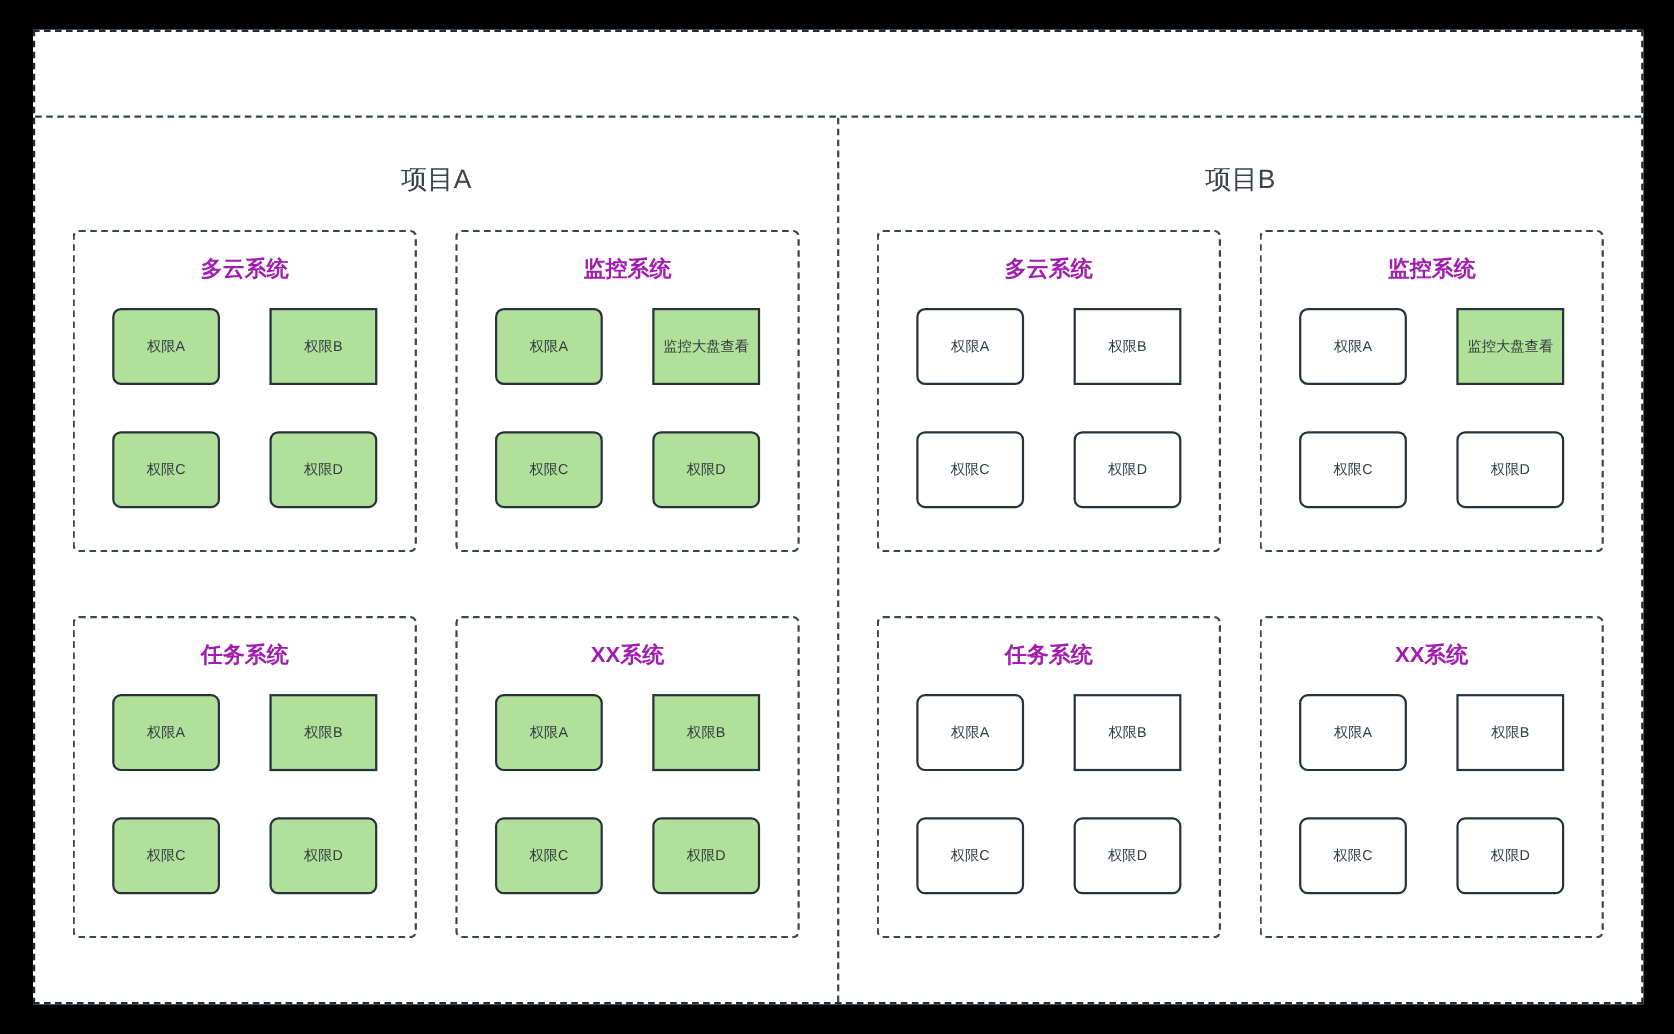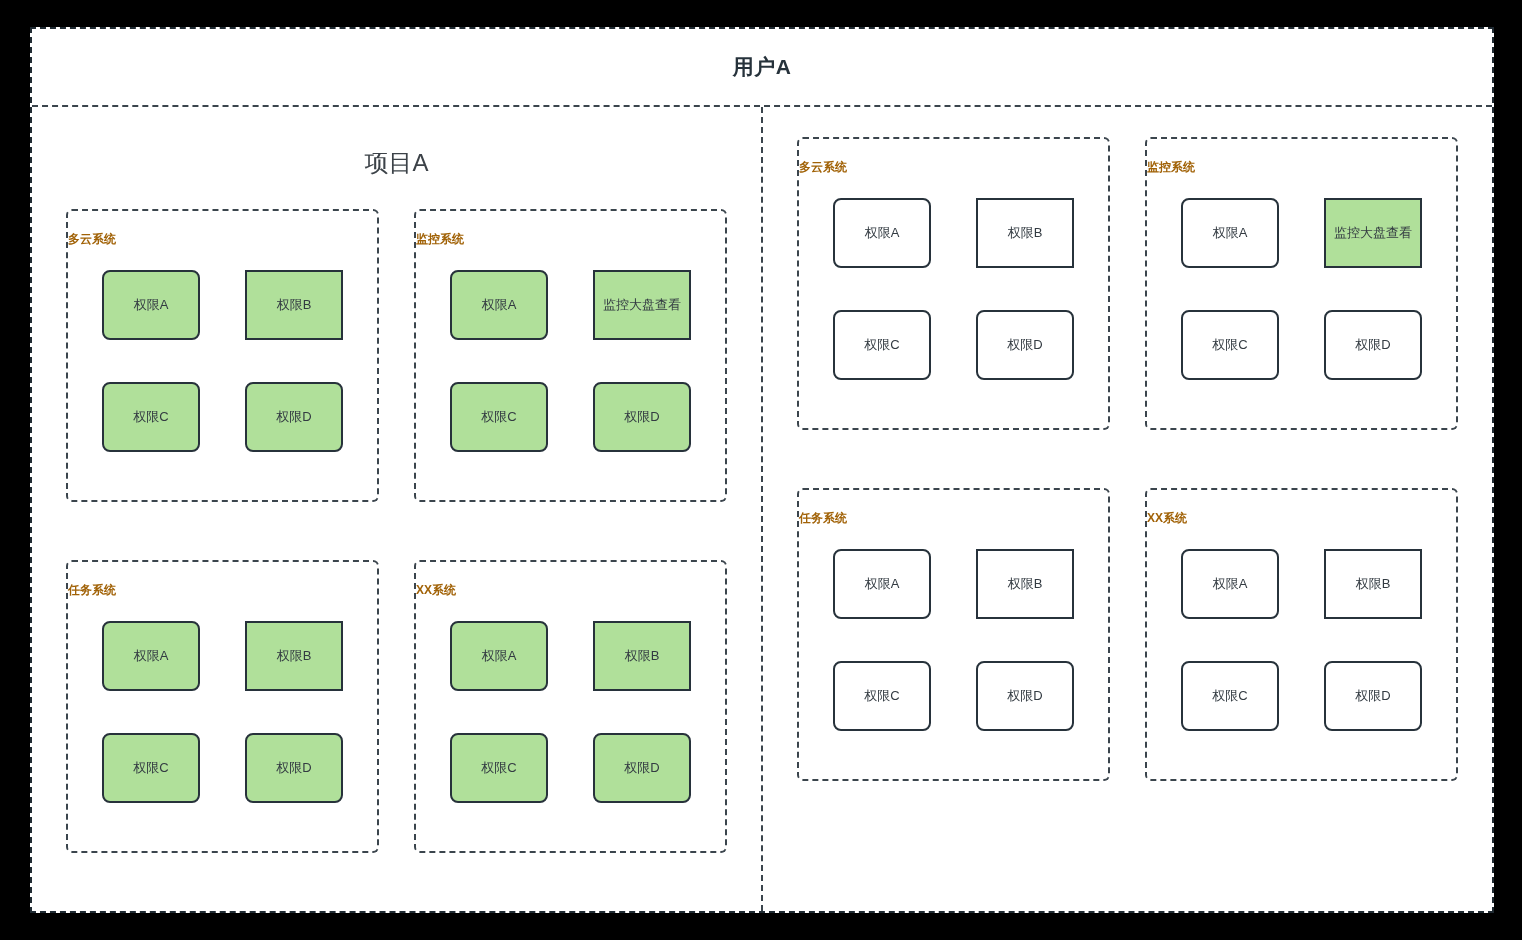--- a/index.html
+++ b/index.html
@@ -91,23 +91,24 @@
   .system-group {
     border: 2px dashed #3b454d;
     border-radius: 6px;
     height: 293px;
     box-sizing: border-box;
     padding: 14px 0 0 0;
     position: relative;
     background: transparent;
   }
   .system-title {
-    font-size: 12px;
+    text-align: center;
+    font-size: 20px;
     font-weight: 700;
-    color: #a16207;
+    color: #a21caf;
     margin: 6px 0 0 0;
   }
 
   .perm-grid {
     margin: 22px auto 0 auto;
     display: grid;
     grid-template-columns: repeat(2, 98px);
     column-gap: 45px;
     row-gap: 42px;
     justify-content: center;
@@ -132,23 +133,20 @@
   }
   .perm-box.sharp {
     border-radius: 0;
   }
 </style>
 </head>
 <body>
 
 <div id="canvas">
 
-  <div class="user-header">
-    <div class="user-title">用户A</div>
-  </div>
   <div class="header-divider"></div>
 
   <div class="projects">
 
   <div class="project">
         <div class="project-title">项目A</div>
         <div class="systems-grid">
           <div class="system-group">
             <div class="system-title">多云系统</div>
             <div class="perm-grid">
@@ -181,20 +179,21 @@
             <div class="perm-grid">
               <div class="perm-box granted">权限A</div>
               <div class="perm-box granted sharp">权限B</div>
               <div class="perm-box granted">权限C</div>
               <div class="perm-box granted">权限D</div>
             </div>
           </div>
         </div>
       </div>
       <div class="project right">
+        <div class="project-title">项目B</div>
         <div class="systems-grid">
           <div class="system-group">
             <div class="system-title">多云系统</div>
             <div class="perm-grid">
               <div class="perm-box">权限A</div>
               <div class="perm-box sharp">权限B</div>
               <div class="perm-box">权限C</div>
               <div class="perm-box">权限D</div>
             </div>
           </div>

